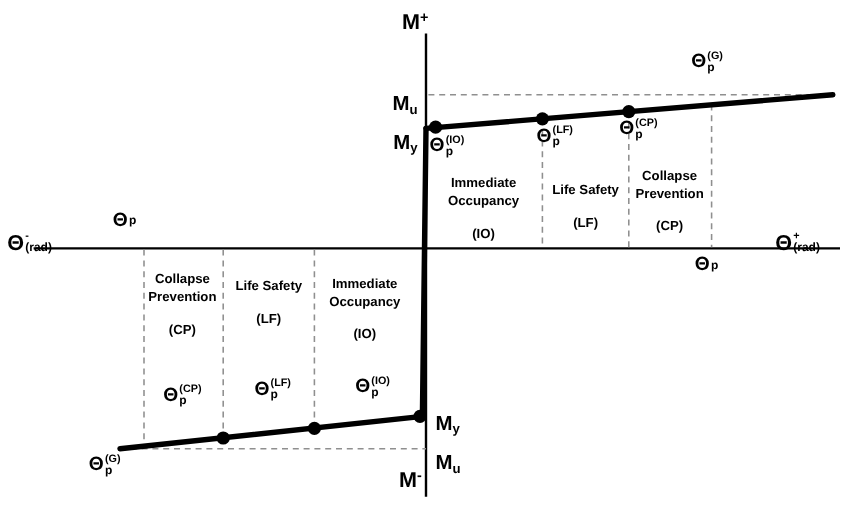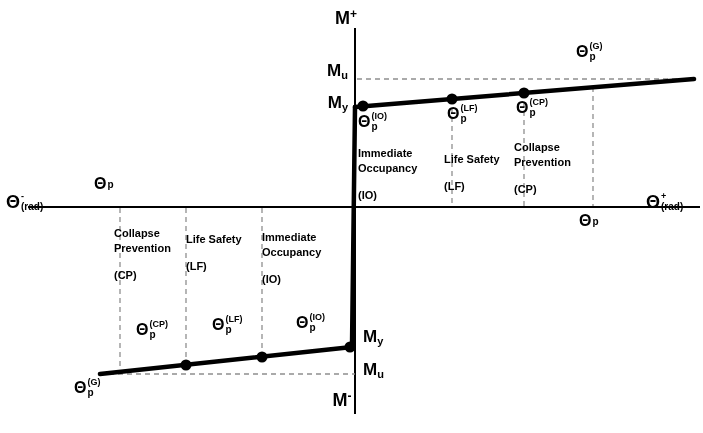--- a/index.html
+++ b/index.html
@@ -12,26 +12,26 @@
   .lbl {position:absolute; font-weight:bold; color:#000; white-space:nowrap; line-height:1;}
 
   
   .theta {display:flex; align-items:center;}
   .th-base {font-size:16px; line-height:1;}
   .th-stack {display:inline-flex; flex-direction:column; align-items:flex-start; margin-left:1px; line-height:1;}
   .th-sup {font-size:9px; padding-bottom:1px;}
   .th-sub {font-size:10px;}
 
   
-  .moment {font-size:17px;}
+  .moment {font-size:17px;margin-top:16px;}
   .m-sub {font-size:11px; vertical-align:-3px;}
   .m-sup {font-size:12px; vertical-align:6px;}
   .axis-m {font-size:18px; text-align:center;}
 
-  .region {position:absolute; font-size:11px; font-weight:bold; text-align:left; line-height:15px;}
+  .region {position:absolute; font-size:11px; font-weight:bold; text-align:center; line-height:15px;}
   .region .code {display:block; margin-top:12px;}
 </style>
 </head>
 <body>
 
 <div class="stage">
 
   <svg class="plot" viewBox="0 0 703 433">
 
     <line x1="28" y1="207" x2="700" y2="207" stroke="#000000" stroke-width="2"></line>

